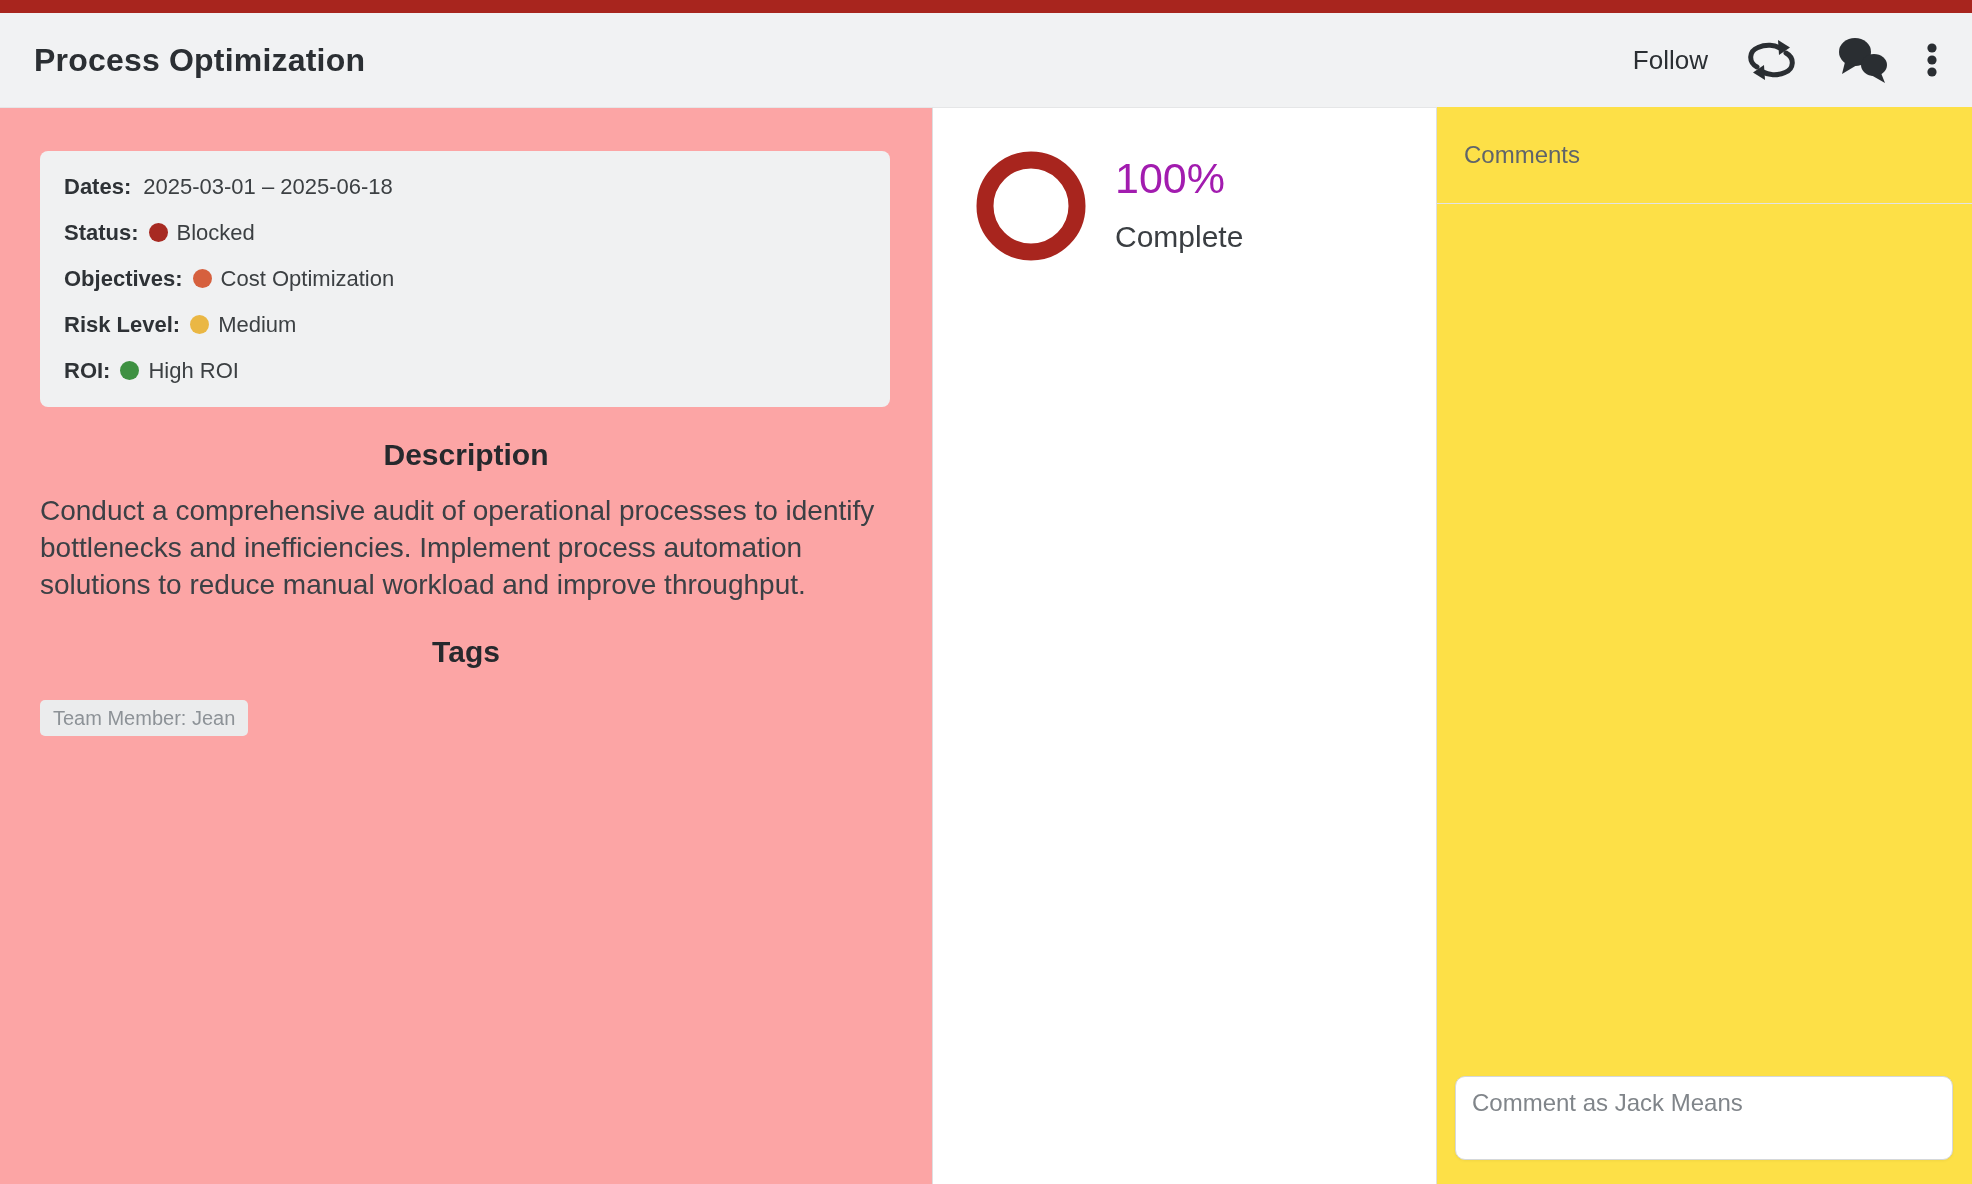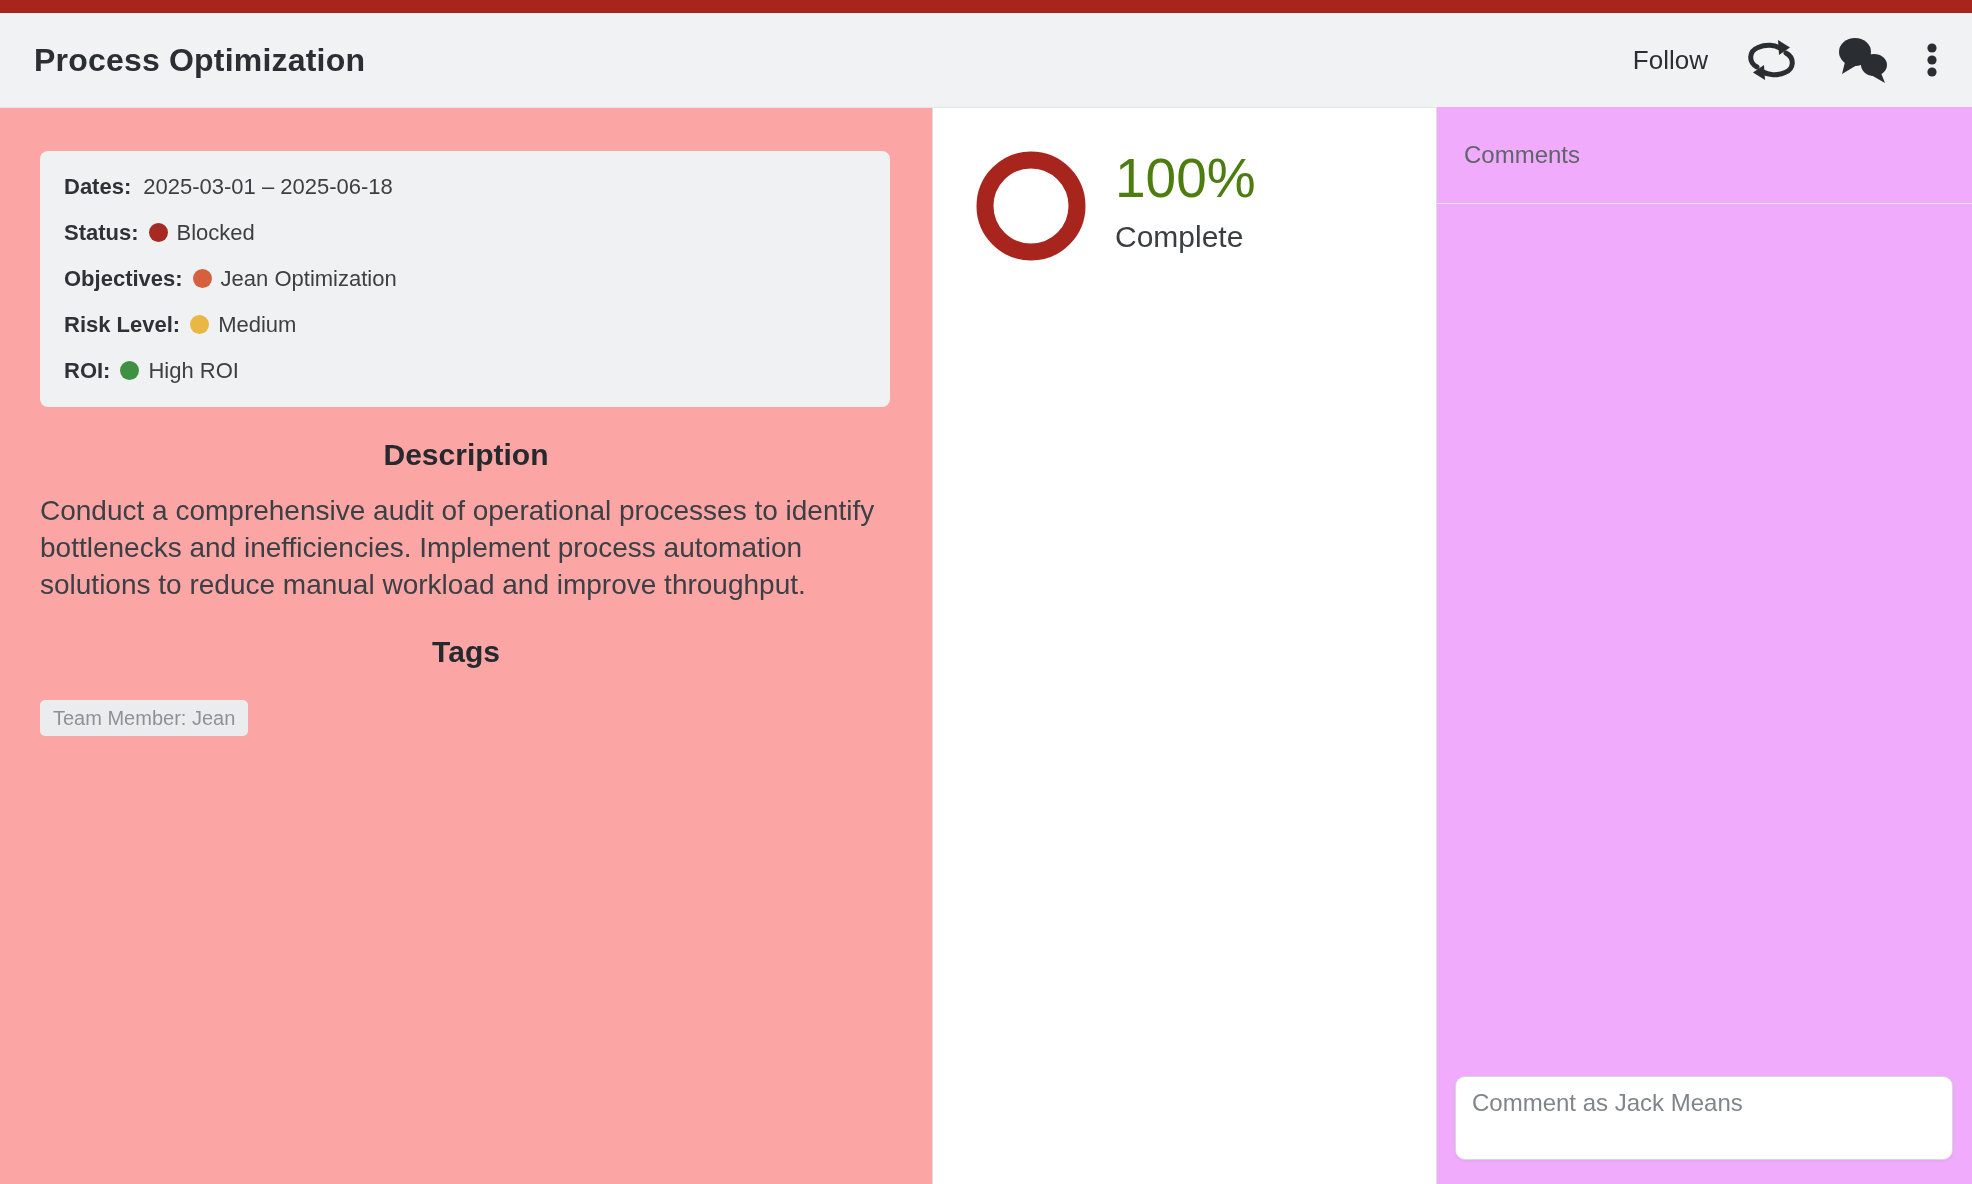--- a/index.html
+++ b/index.html
@@ -33,21 +33,21 @@
   .left-col {
     width:933px; background:#fca5a5;
     border-right:1px solid #dedfe1; border-top:1px solid #e5e6e7;
     padding:43px 40px 0 40px;
   }
   .mid-col {
     width:504px; background:#fff;
     border-right:1px solid #dedfe1; border-top:1px solid #e5e6e7;
     padding:43px 0 0 43px;
   }
-  .right-col { flex:1; background:#f0abfc; display:flex; flex-direction:column; }
+  .right-col { flex:1; background:#fde047; display:flex; flex-direction:column; }
 
   .info-box {
     background:#f0f1f2; border-radius:8px;
     width:850px; padding:13px 24px;
   }
   .detail-row { font-size:22px; line-height:46px; color:#3c4043; white-space:nowrap; }
   .detail-label { font-weight:700; color:#2e3236; }
   .dates-value { margin-left:12px; }
   .dot {
     display:inline-block; width:19px; height:19px; border-radius:50%;
@@ -60,21 +60,21 @@
   .tag-list { margin-top:31px; }
   .tag-chip {
     display:inline-block; background:#ebeced; color:#8d9297;
     font-size:20px; line-height:20px; padding:8px 13px; border-radius:5px;
   }
 
   .progress { display:flex; align-items:flex-start; }
   .ring { width:110px; height:110px; }
   .ring circle { fill:none; stroke-width:17; }
   .progress-text { margin-left:29px; }
-  .progress-pct { font-size:55px; line-height:58px; color:#4d7c0f; margin-top:-2px; }
+  .progress-pct { font-size:43px; line-height:58px; color:#a21caf; margin-top:-2px; }
   .progress-label { font-size:30px; color:#3a3e42; margin-top:13px; }
 
   .comments-header {
     height:97px; border-bottom:1px solid #e2e3e5;
     display:flex; align-items:center; padding-left:27px;
     font-size:24px; color:#5f646a;
   }
   .comments-body { flex:1; }
   .composer { padding:0 19px 20px 18px; }
   .comment-input {
@@ -127,21 +127,21 @@
 
     <section class="left-col">
       <div class="info-box">
         <div class="detail-row">
           <span class="detail-label">Dates:</span><span class="dates-value">2025-03-01 – 2025-06-18</span>
         </div>
         <div class="detail-row">
           <span class="detail-label">Status:</span><span class="dot" style="background: rgb(167, 42, 34);"></span><span>Blocked</span>
         </div>
         <div class="detail-row">
-          <span class="detail-label">Objectives:</span><span class="dot" style="background: rgb(214, 96, 62);"></span><span>Jean Optimization</span>
+          <span class="detail-label">Objectives:</span><span class="dot" style="background: rgb(214, 96, 62);"></span><span>Cost Optimization</span>
         </div>
         <div class="detail-row">
           <span class="detail-label">Risk Level:</span><span class="dot" style="background: rgb(234, 183, 68);"></span><span>Medium</span>
         </div>
         <div class="detail-row">
           <span class="detail-label">ROI:</span><span class="dot" style="background: rgb(62, 145, 66);"></span><span>High ROI</span>
         </div>
       </div>
 
       <h2 class="section-heading desc-heading">Description</h2>

